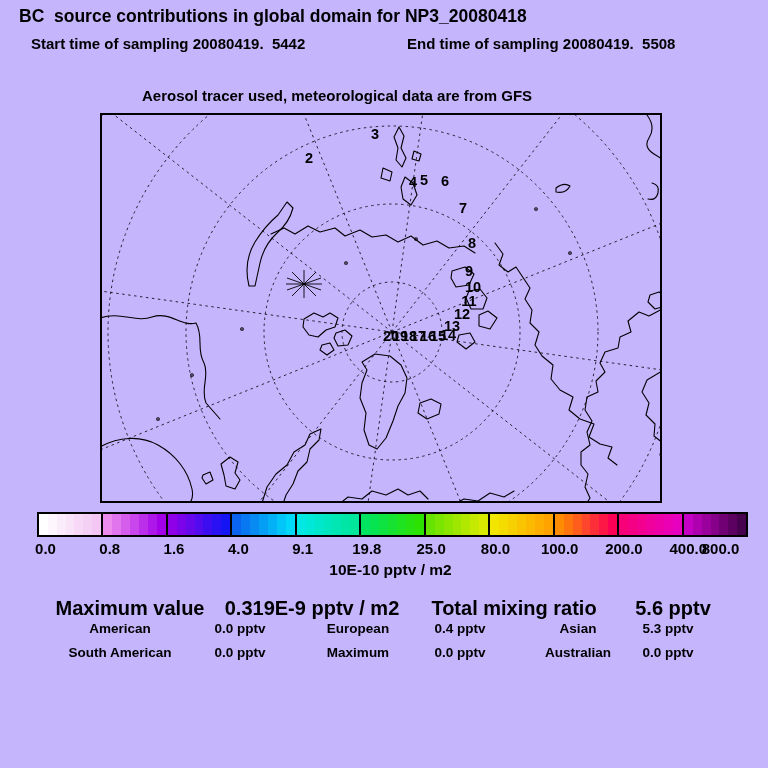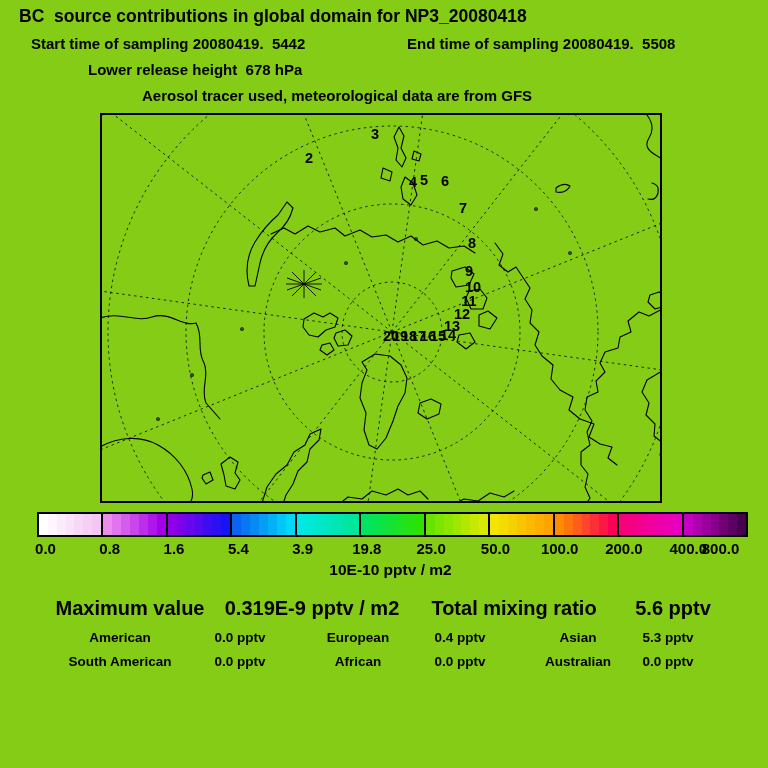--- a/index.html
+++ b/index.html
@@ -1,45 +1,44 @@
 <!DOCTYPE html>
 <html><head>
 <meta charset="utf-8">
 <style>
   html,body{margin:0;padding:0;background:#fff;}
-  .page{position:relative;width:768px;height:768px;background:#84cc16;color:#000;
+  .page{position:relative;width:768px;height:768px;background:#c4b5fd;color:#000;
         font-family:"Liberation Sans",sans-serif;font-weight:700;overflow:hidden;}
   .abs{position:absolute;white-space:pre;}
   .title{left:19px;top:6px;font-size:17.5px;}
   .hline{font-size:15px;text-align:right;}
   #map-svg{position:absolute;left:100px;top:113px;}
   #map-svg text{font-family:"Liberation Sans",sans-serif;font-weight:700;font-size:14.5px;
                 text-anchor:middle;fill:#000;}
   #cbar{position:absolute;left:37px;top:512px;width:707px;height:21px;
         border:2px solid #000;display:flex;}
   .cbar-seg{flex:1;border-right:2px solid #000;}
   .cbar-seg:last-child{border-right:none;}
   #cbar-ticks{position:absolute;left:37px;top:540px;width:710px;height:18px;}
   .tick{position:absolute;transform:translateX(-50%);font-size:15px;white-space:pre;padding-left:17px;}
   .cbar-unit{left:37px;top:561px;width:707px;text-align:center;font-size:15.5px;}
   .m-cell{position:absolute;transform:translateX(-50%);top:597px;font-size:20px;white-space:pre;}
   .m0{left:130px;} .m1{left:312px;} .m2{left:514px;} .m3{left:673px;}
   .region-row{position:absolute;left:0;width:768px;height:18px;}
-  .rcell{position:absolute;transform:translateX(-50%);font-size:13.5px;white-space:pre;margin-top:9px;}
+  .rcell{position:absolute;transform:translateX(-50%);font-size:13.5px;white-space:pre;}
   .c0{left:120px;} .c1{left:240px;} .c2{left:358px;} .c3{left:460px;} .c4{left:578px;} .c5{left:668px;}
 </style>
 </head>
 <body>
 
 <div class="page">
 
   <div class="abs title">BC  source contributions in global domain for NP3_20080418</div>
   <div class="abs hline" style="left:31px;top:35px">Start time of sampling 20080419.  5442</div>
   <div class="abs hline" style="left:407px;top:35px">End time of sampling 20080419.  5508</div>
-  <div class="abs hline" style="left:88px;top:61px">Lower release height  678 hPa</div>
   <div class="abs hline" style="left:142px;top:87px">Aerosol tracer used, meteorological data are from GFS</div>
 
   <svg id="map-svg" width="562" height="390" viewBox="0 0 562 390">
     <defs>
       <clipPath id="mapclip">
           <rect x="1" y="1" width="560" height="388"></rect>
         </clipPath>
     </defs>
 
     <g id="graticule" clip-path="url(#mapclip)" stroke="#000" stroke-width="0.8" fill="none" stroke-dasharray="2.5,3.5">
@@ -159,25 +158,25 @@
       <div class="cbar-seg" style="background: linear-gradient(to right, rgb(102, 228, 0) 0%, rgb(102, 228, 0) 14.29%, rgb(121, 229, 0) 14.29%, rgb(121, 229, 0) 28.57%, rgb(140, 230, 0) 28.57%, rgb(140, 230, 0) 42.86%, rgb(159, 231, 0) 42.86%, rgb(159, 231, 0) 57.14%, rgb(178, 232, 0) 57.14%, rgb(178, 232, 0) 71.43%, rgb(197, 233, 0) 71.43%, rgb(197, 233, 0) 85.71%, rgb(216, 234, 0) 85.71%, rgb(216, 234, 0) 100%);"></div>
       <div class="cbar-seg" style="background: linear-gradient(to right, rgb(242, 230, 0) 0%, rgb(242, 230, 0) 14.29%, rgb(244, 219, 0) 14.29%, rgb(244, 219, 0) 28.57%, rgb(246, 208, 0) 28.57%, rgb(246, 208, 0) 42.86%, rgb(249, 197, 0) 42.86%, rgb(249, 197, 0) 57.14%, rgb(251, 185, 0) 57.14%, rgb(251, 185, 0) 71.43%, rgb(253, 174, 0) 71.43%, rgb(253, 174, 0) 85.71%, rgb(255, 163, 0) 85.71%, rgb(255, 163, 0) 100%);"></div>
       <div class="cbar-seg" style="background: linear-gradient(to right, rgb(255, 140, 0) 0%, rgb(255, 140, 0) 14.29%, rgb(254, 117, 14) 14.29%, rgb(254, 117, 14) 28.57%, rgb(254, 93, 28) 28.57%, rgb(254, 93, 28) 42.86%, rgb(253, 70, 43) 42.86%, rgb(253, 70, 43) 57.14%, rgb(252, 47, 57) 57.14%, rgb(252, 47, 57) 71.43%, rgb(252, 23, 71) 71.43%, rgb(252, 23, 71) 85.71%, rgb(251, 0, 85) 85.71%, rgb(251, 0, 85) 100%);"></div>
       <div class="cbar-seg" style="background: linear-gradient(to right, rgb(248, 0, 120) 0%, rgb(248, 0, 120) 14.29%, rgb(245, 0, 132) 14.29%, rgb(245, 0, 132) 28.57%, rgb(243, 0, 144) 28.57%, rgb(243, 0, 144) 42.86%, rgb(240, 0, 156) 42.86%, rgb(240, 0, 156) 57.14%, rgb(237, 0, 168) 57.14%, rgb(237, 0, 168) 71.43%, rgb(235, 0, 180) 71.43%, rgb(235, 0, 180) 85.71%, rgb(232, 0, 192) 85.71%, rgb(232, 0, 192) 100%);"></div>
       <div class="cbar-seg" style="background: linear-gradient(to right, rgb(196, 0, 196) 0%, rgb(196, 0, 196) 14.29%, rgb(175, 0, 176) 14.29%, rgb(175, 0, 176) 28.57%, rgb(154, 0, 156) 28.57%, rgb(154, 0, 156) 42.86%, rgb(134, 0, 137) 42.86%, rgb(134, 0, 137) 57.14%, rgb(113, 0, 117) 57.14%, rgb(113, 0, 117) 71.43%, rgb(92, 0, 97) 71.43%, rgb(92, 0, 97) 85.71%, rgb(71, 0, 77) 85.71%, rgb(71, 0, 77) 100%);"></div>
     </div>
   <div id="cbar-ticks">
       <span class="tick" style="left: 0px;">0.0</span>
       <span class="tick" style="left: 64.2727px;">0.8</span>
       <span class="tick" style="left: 128.545px;">1.6</span>
-      <span class="tick" style="left: 192.818px;">5.4</span>
-      <span class="tick" style="left: 257.091px;">3.9</span>
+      <span class="tick" style="left: 192.818px;">4.0</span>
+      <span class="tick" style="left: 257.091px;">9.1</span>
       <span class="tick" style="left: 321.364px;">19.8</span>
       <span class="tick" style="left: 385.636px;">25.0</span>
-      <span class="tick" style="left: 449.909px;">50.0</span>
+      <span class="tick" style="left: 449.909px;">80.0</span>
       <span class="tick" style="left: 514.182px;">100.0</span>
       <span class="tick" style="left: 578.455px;">200.0</span>
       <span class="tick" style="left: 642.727px;">400.0</span>
       <span class="tick" style="left: 675px;">800.0</span>
     </div>
   <div class="abs cbar-unit">10E-10 pptv / m2</div>
 
   <span class="m-cell m0">Maximum value</span>
   <span class="m-cell m1">0.319E-9 pptv / m2</span>
   <span class="m-cell m2">Total mixing ratio</span>
@@ -187,20 +186,20 @@
         <span class="rcell c0">American</span>
         <span class="rcell c1">0.0 pptv</span>
         <span class="rcell c2">European</span>
         <span class="rcell c3">0.4 pptv</span>
         <span class="rcell c4">Asian</span>
         <span class="rcell c5">5.3 pptv</span>
       </div>
       <div class="region-row" style="top: 645px;">
         <span class="rcell c0">South American</span>
         <span class="rcell c1">0.0 pptv</span>
-        <span class="rcell c2">African</span>
+        <span class="rcell c2">Maximum</span>
         <span class="rcell c3">0.0 pptv</span>
         <span class="rcell c4">Australian</span>
         <span class="rcell c5">0.0 pptv</span>
       </div>
     </div>
 
 </div>
 
 </body></html>

